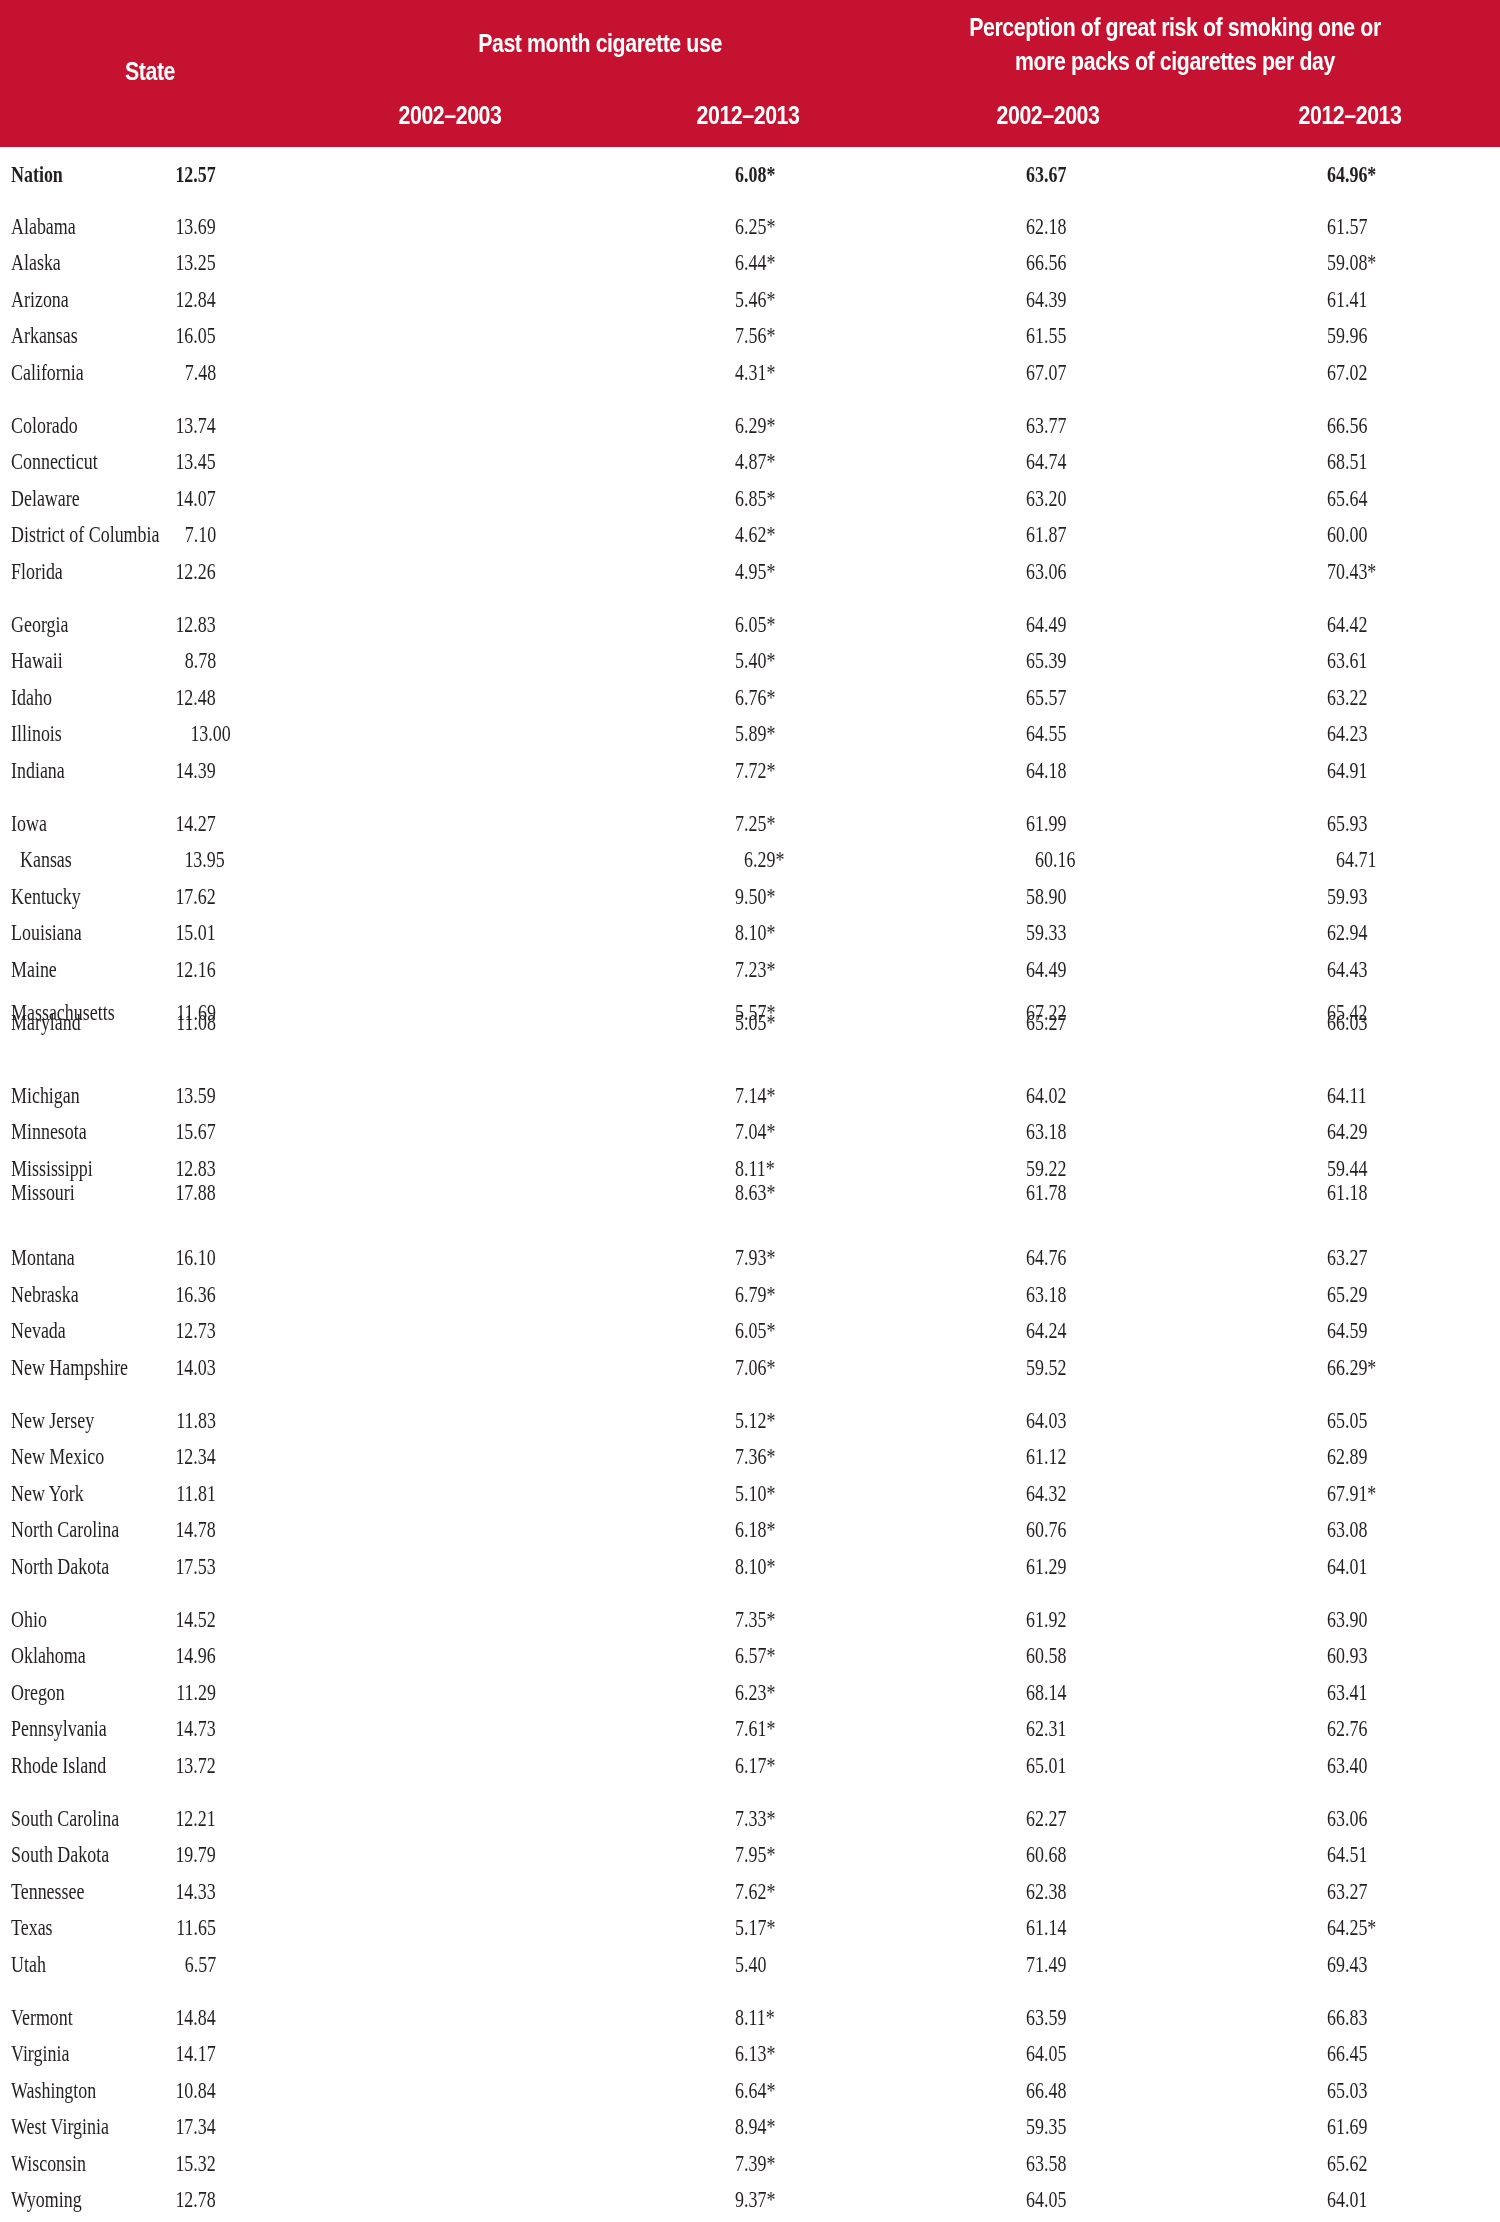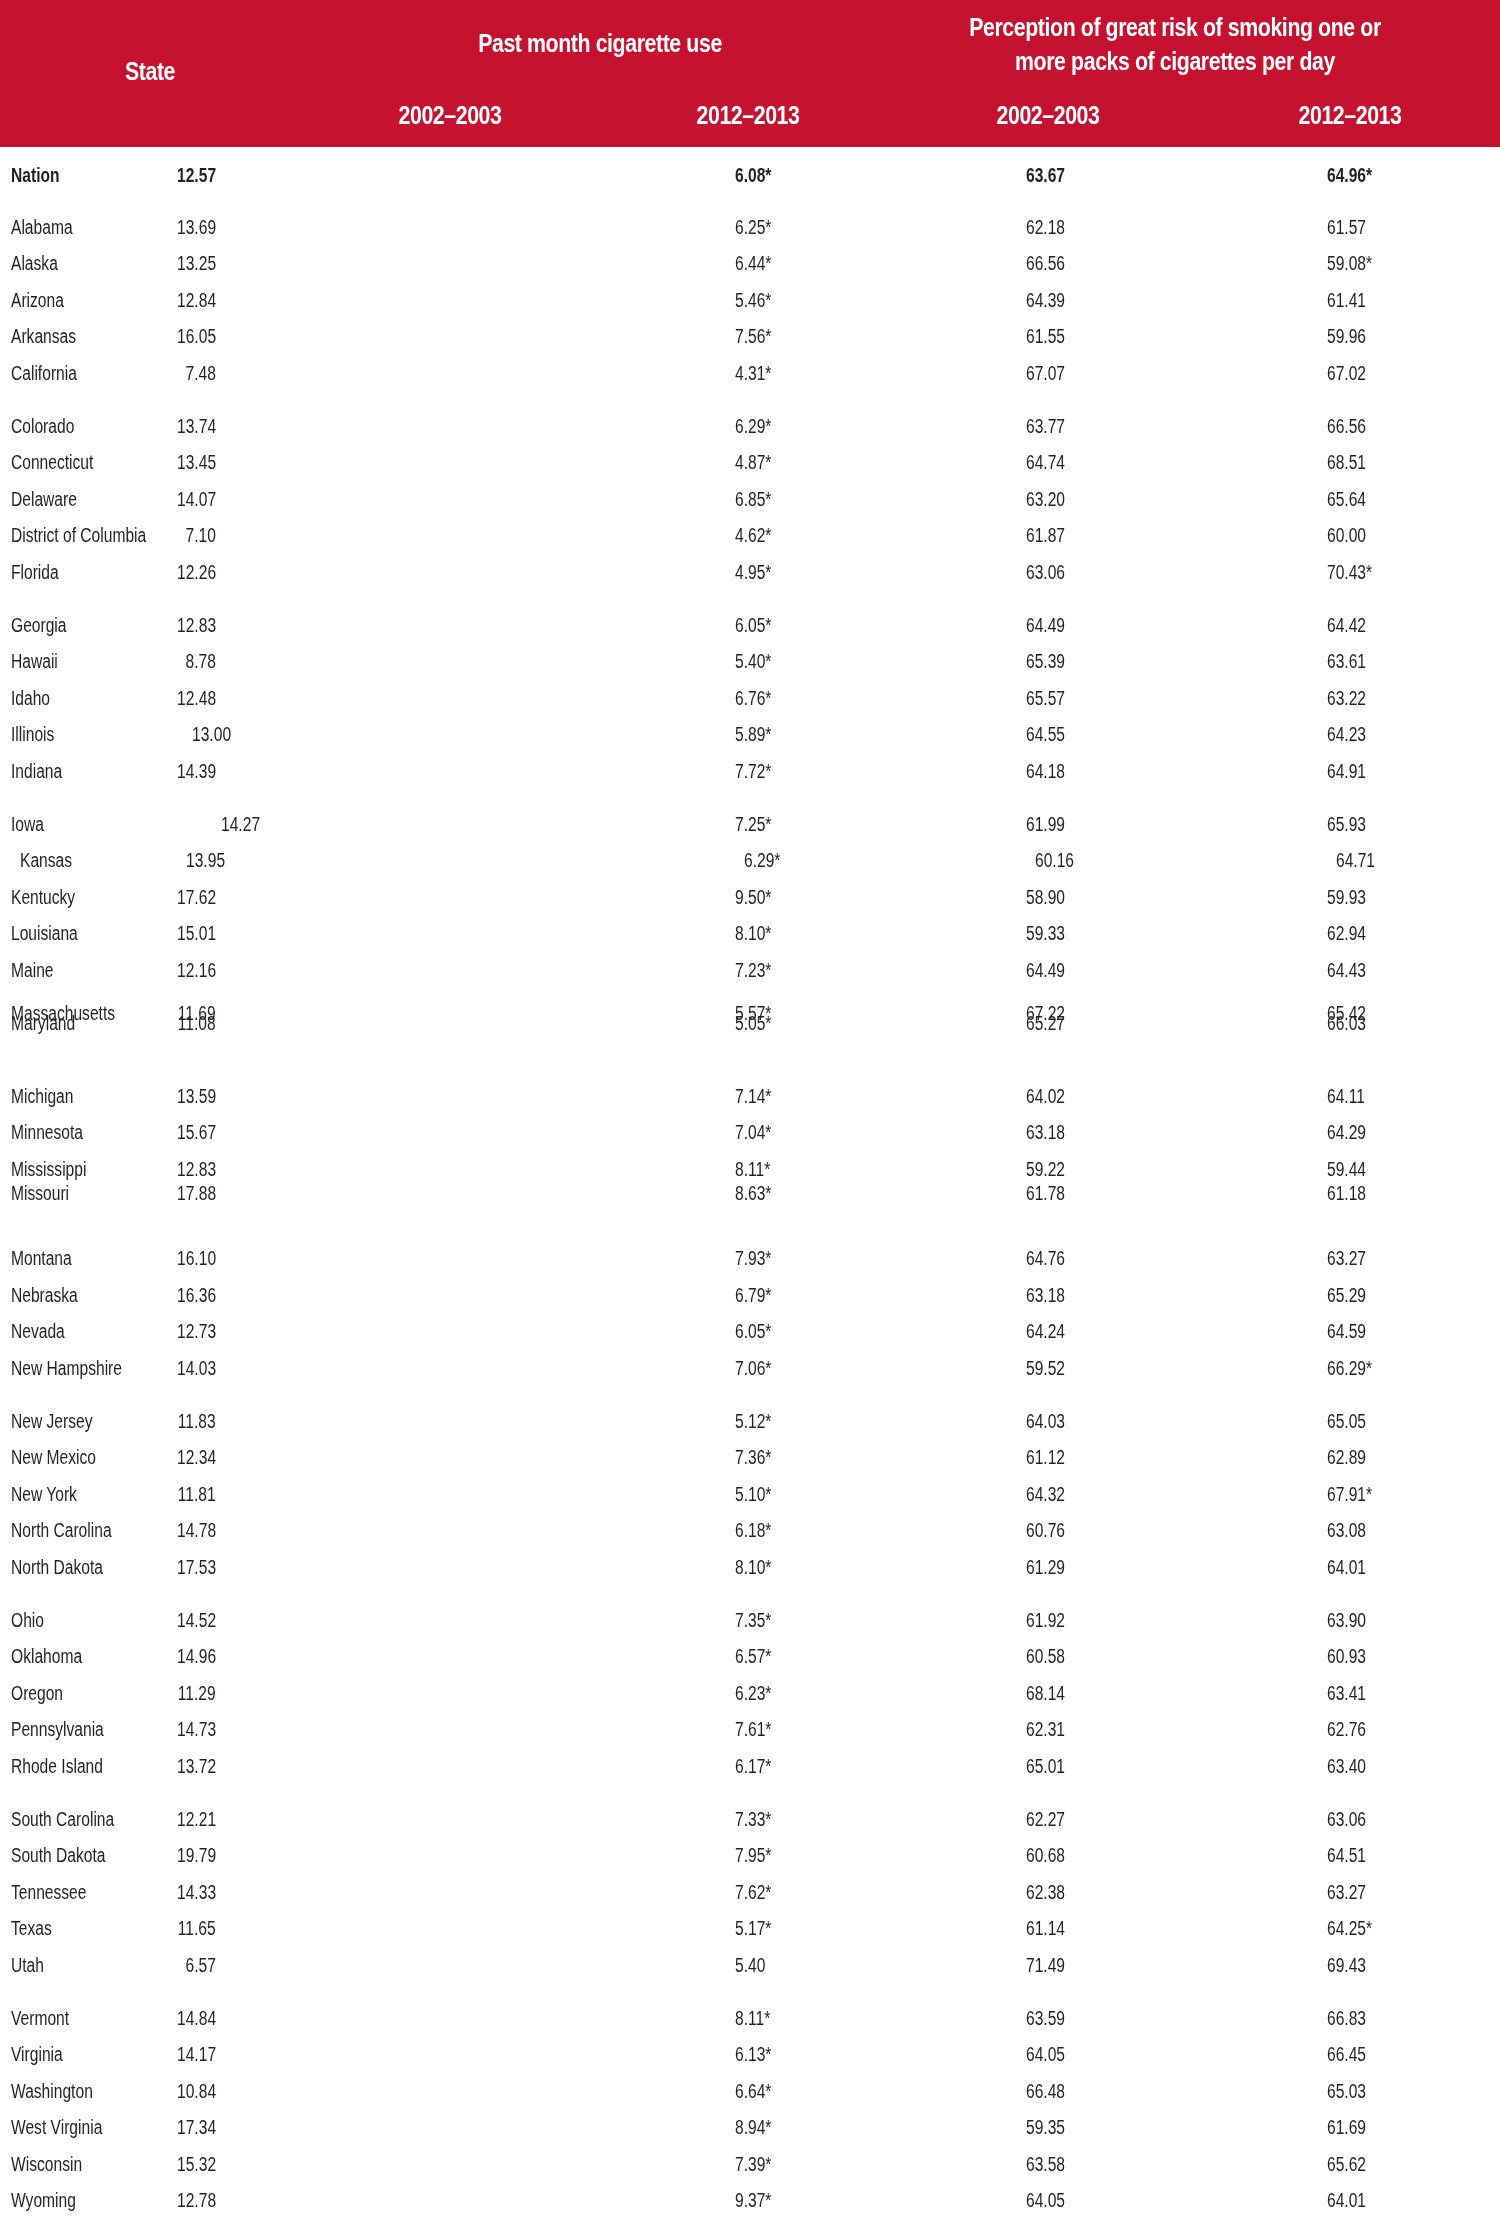--- a/index.html
+++ b/index.html
@@ -6,21 +6,21 @@
   body { width:1500px; height:2222px; overflow:hidden; position:relative;
          font-family:"Liberation Sans", sans-serif; color:#231f20; }
   .header { position:absolute; left:0; top:0; width:1500px; height:147px; background:#c41230; color:#fff; }
   .hcell { position:absolute; font-weight:bold; font-size:26px; letter-spacing:-0.5px; text-align:center; transform:scaleX(0.82); transform-origin:center; }
   .h-state { left:60px; width:180px; top:56px; }
   .h-group1 { left:350px; width:500px; top:28px; }
   .h-group2 { left:850px; width:650px; top:10px; line-height:34px; }
   .h-y { top:100px; width:260px; }
   .h-y1 { left:320px; } .h-y2 { left:618px; } .h-y3 { left:918px; } .h-y4 { left:1220px; }
   .rows { position:absolute; left:0; top:147px; width:1500px; }
-  .row { position:absolute; left:0; width:1236px; height:36px; font-size:20px; line-height:36px; }
+  .row { position:absolute; left:0; width:1236px; height:36px; font-size:23px; line-height:36px;font-family:Liberation Serif, serif; }
   .row span { position:absolute; top:0; white-space:nowrap; transform:scaleX(0.78); }
   .c-state { left:11px; transform-origin:left center; }
   .c1 { right:1020px; transform-origin:right center; text-align:right; }
   .c2 { left:735px; transform-origin:left center; }
   .c3 { left:1026px; transform-origin:left center; }
   .c4 { left:1327px; transform-origin:left center; }
   .row.bold { font-weight:bold; }
 </style>
 </head>
 <body>
@@ -144,21 +144,21 @@
       <span class="c3">64.55</span>
       <span class="c4">64.23</span>
     </div>
     <div class="row" style="top: 606px;">
       <span class="c-state">Indiana</span>
       <span class="c1">14.39</span>
       <span class="c2">7.72*</span>
       <span class="c3">64.18</span>
       <span class="c4">64.91</span>
     </div>
-    <div class="row" style="top: 659px; padding-left: 44px;">
+    <div class="row" style="top: 659px;">
       <span class="c-state">Iowa</span>
       <span class="c1">14.27</span>
       <span class="c2">7.25*</span>
       <span class="c3">61.99</span>
       <span class="c4">65.93</span>
     </div>
     <div class="row" style="top: 695px; margin-left: 9px;">
       <span class="c-state">Kansas</span>
       <span class="c1">13.95</span>
       <span class="c2">6.29*</span>

